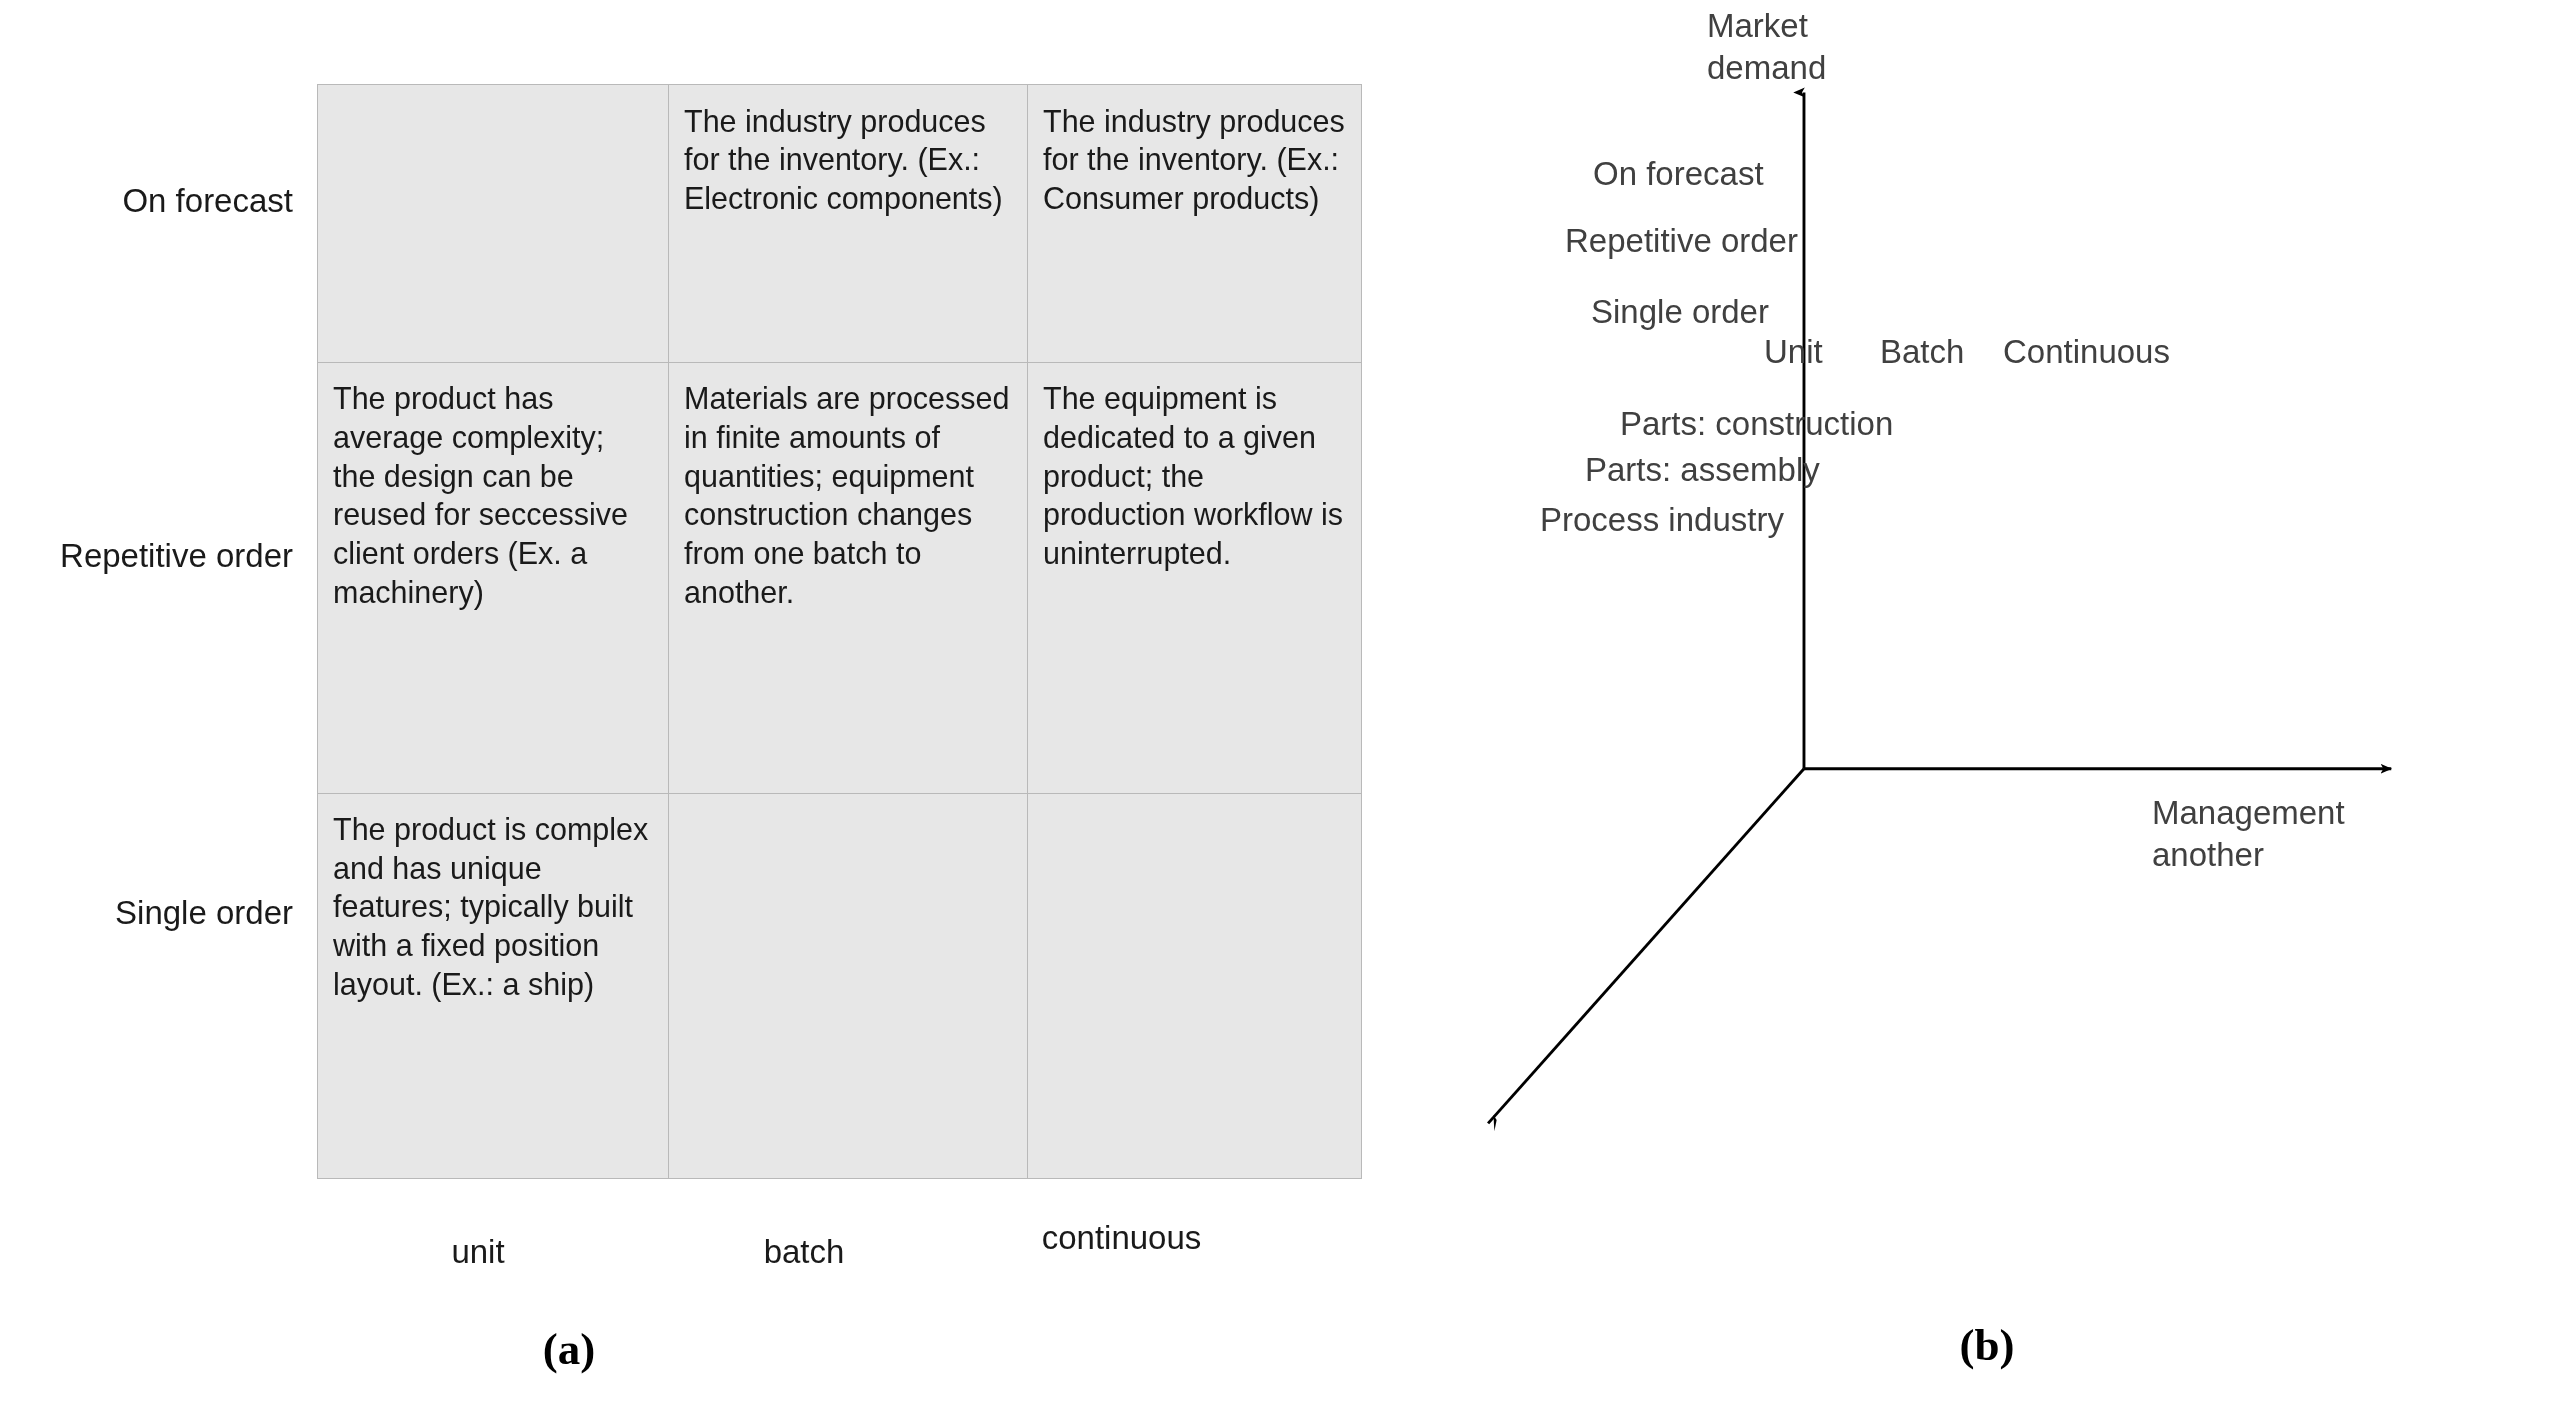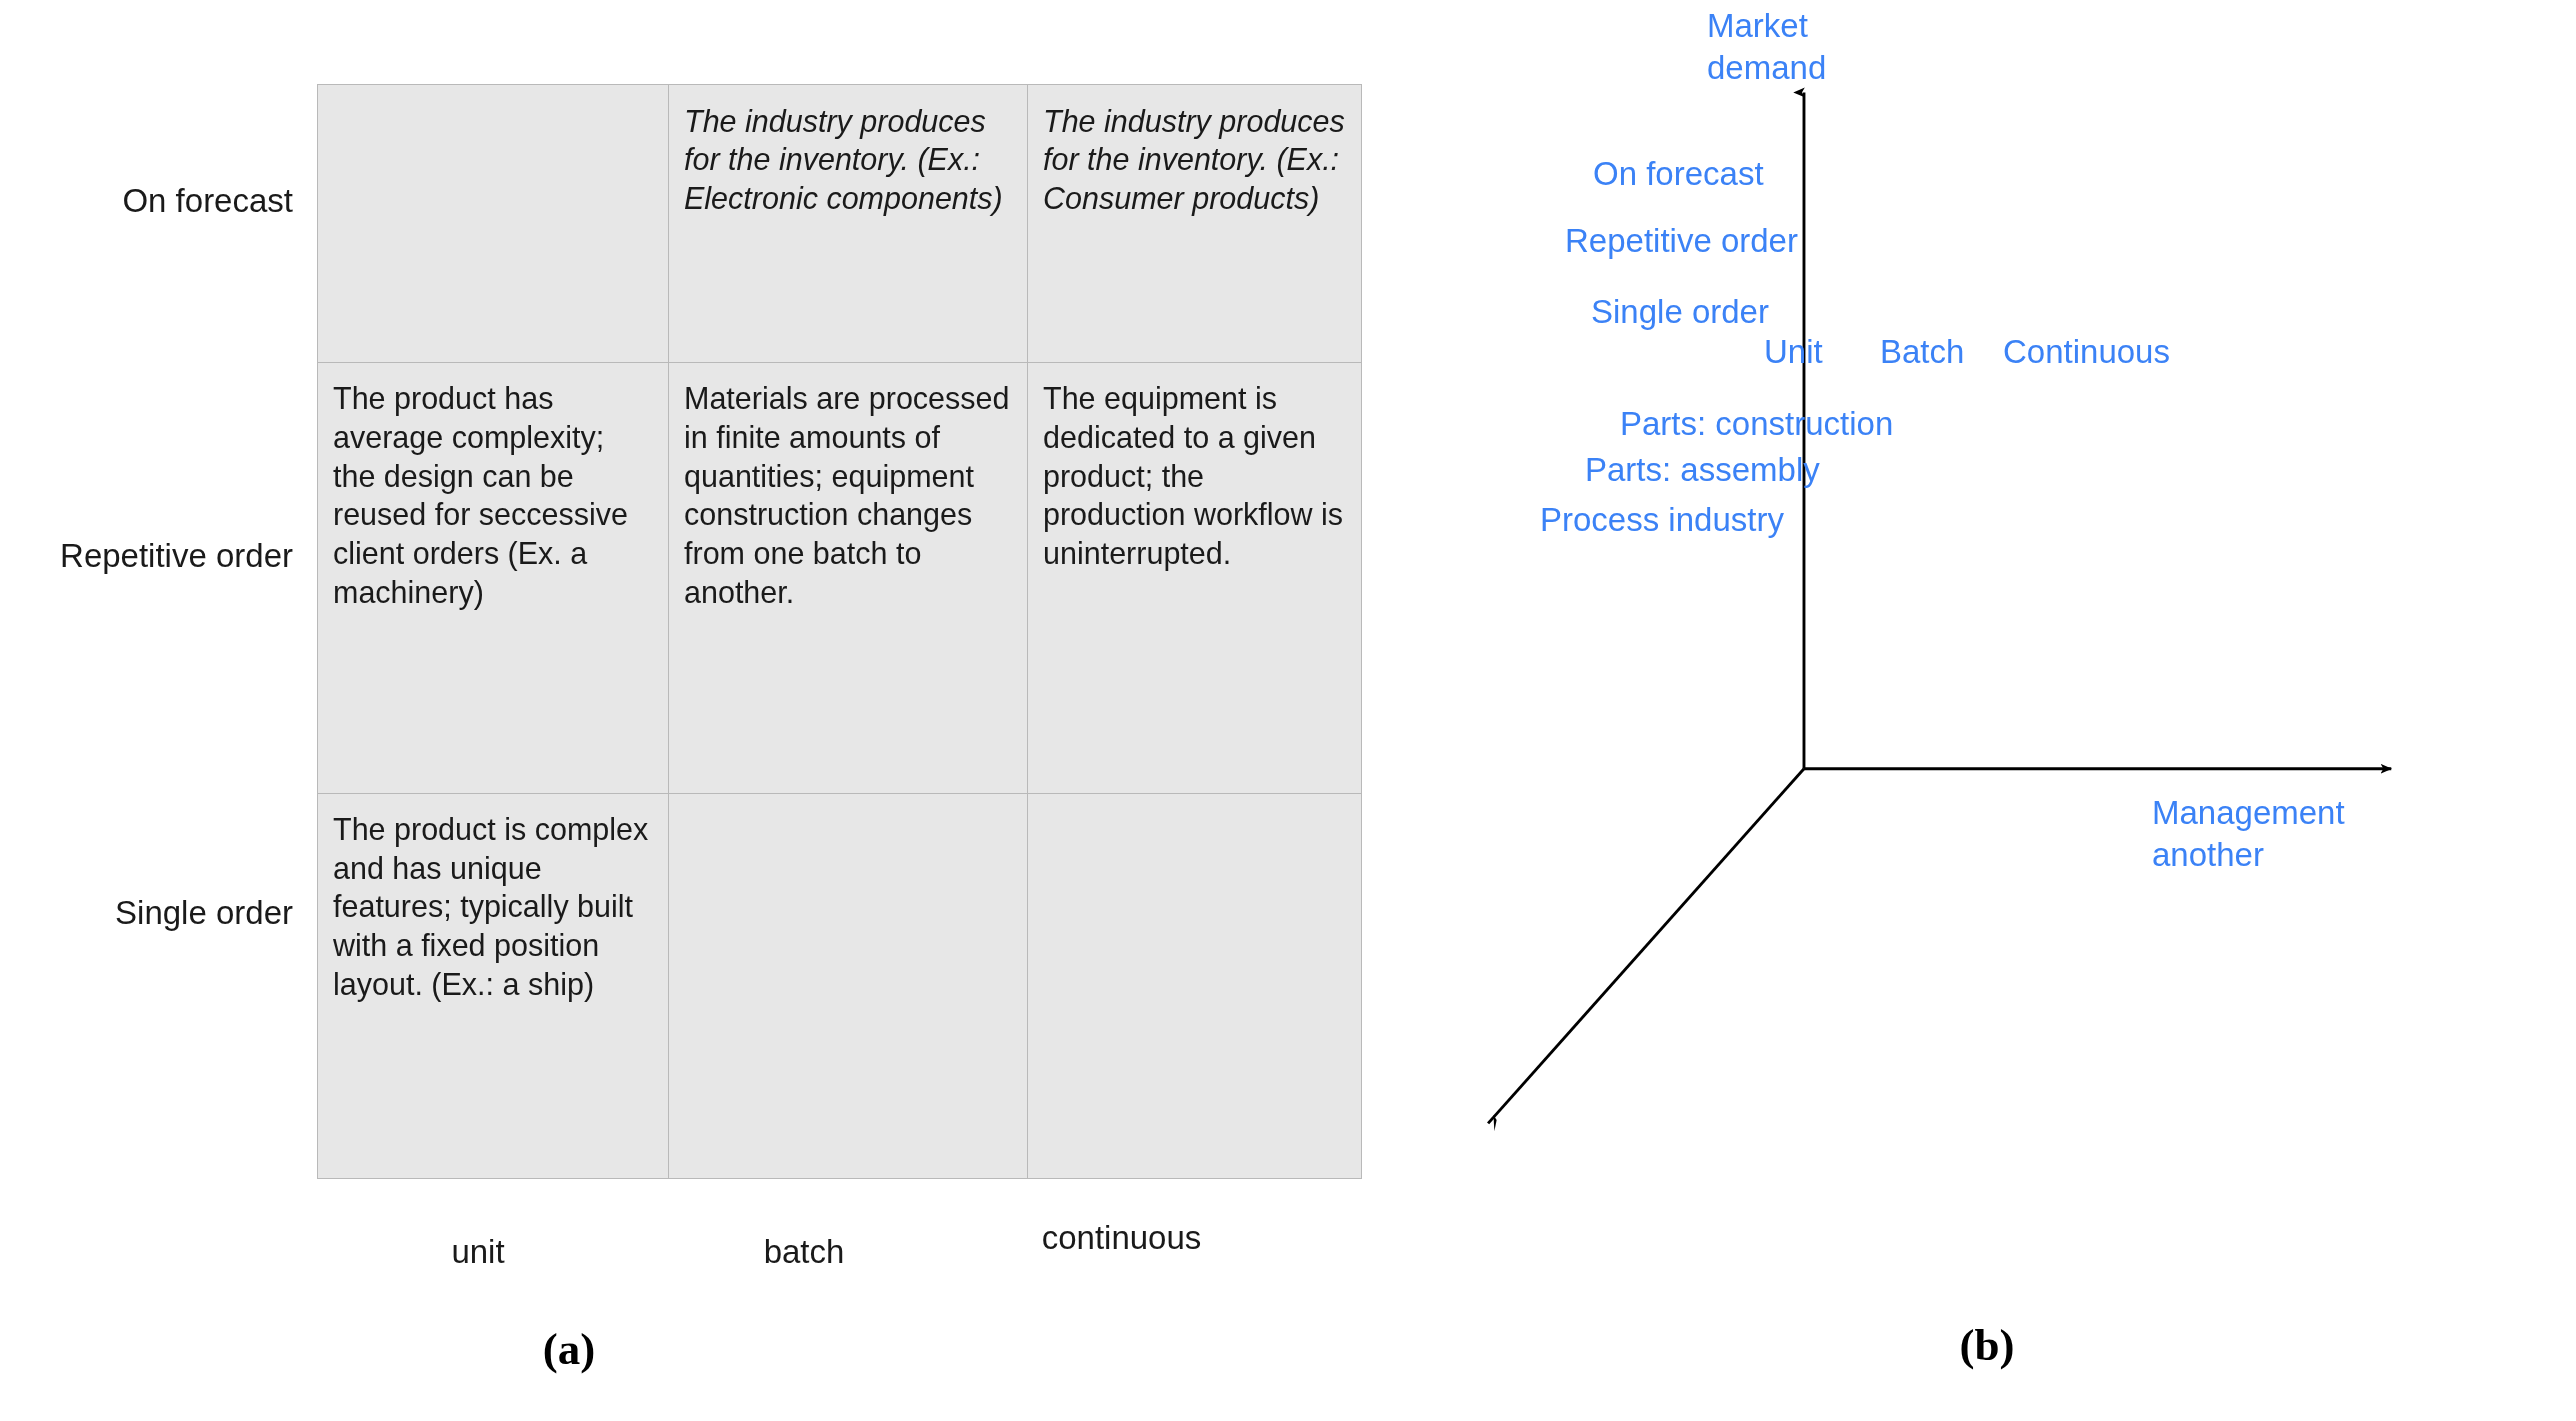--- a/index.html
+++ b/index.html
@@ -52,21 +52,21 @@
     border: 1.6px solid #b9b9b9;
     vertical-align: top;
     padding: 16.5px 13px 11.5px 15px;
     font-size: 30.5px;
     line-height: 1.27;
     color: #1a1a1a;
   }
   #matrix-table td.col-1 { width: 322px; }
   #matrix-table td.col-2 { width: 330px; }
   #matrix-table td.col-3 { width: 305px; }
-  #matrix-table tr.r-1 { height: 276px; font-style: italic; }
+  #matrix-table tr.r-1 { height: 276px; }
   #matrix-table tr.r-2 { height: 428px; }
   #matrix-table tr.r-3 { height: 383px; }
 
   .col-header {
     position: absolute;
     font-size: 33px;
     color: #1a1a1a;
     text-align: center;
     white-space: nowrap;
   }
@@ -94,21 +94,21 @@
   }
   #axes-svg {
     position: absolute;
     left: 0; top: 0;
     width: 1257px; height: 1422px;
   }
   .axis-title, .tick-label {
     position: absolute;
     font-size: 33px;
     line-height: 1.28;
-    color: #3b82f6;
+    color: #404040;
     white-space: nowrap;
   }
   
   #axis-title-market {
     left: 388px; top: 5px; width: 214px; white-space: normal;
   }
   
   #axis-title-management {
     left: 833px; top: 792px; width: 247px; white-space: normal;
   }

